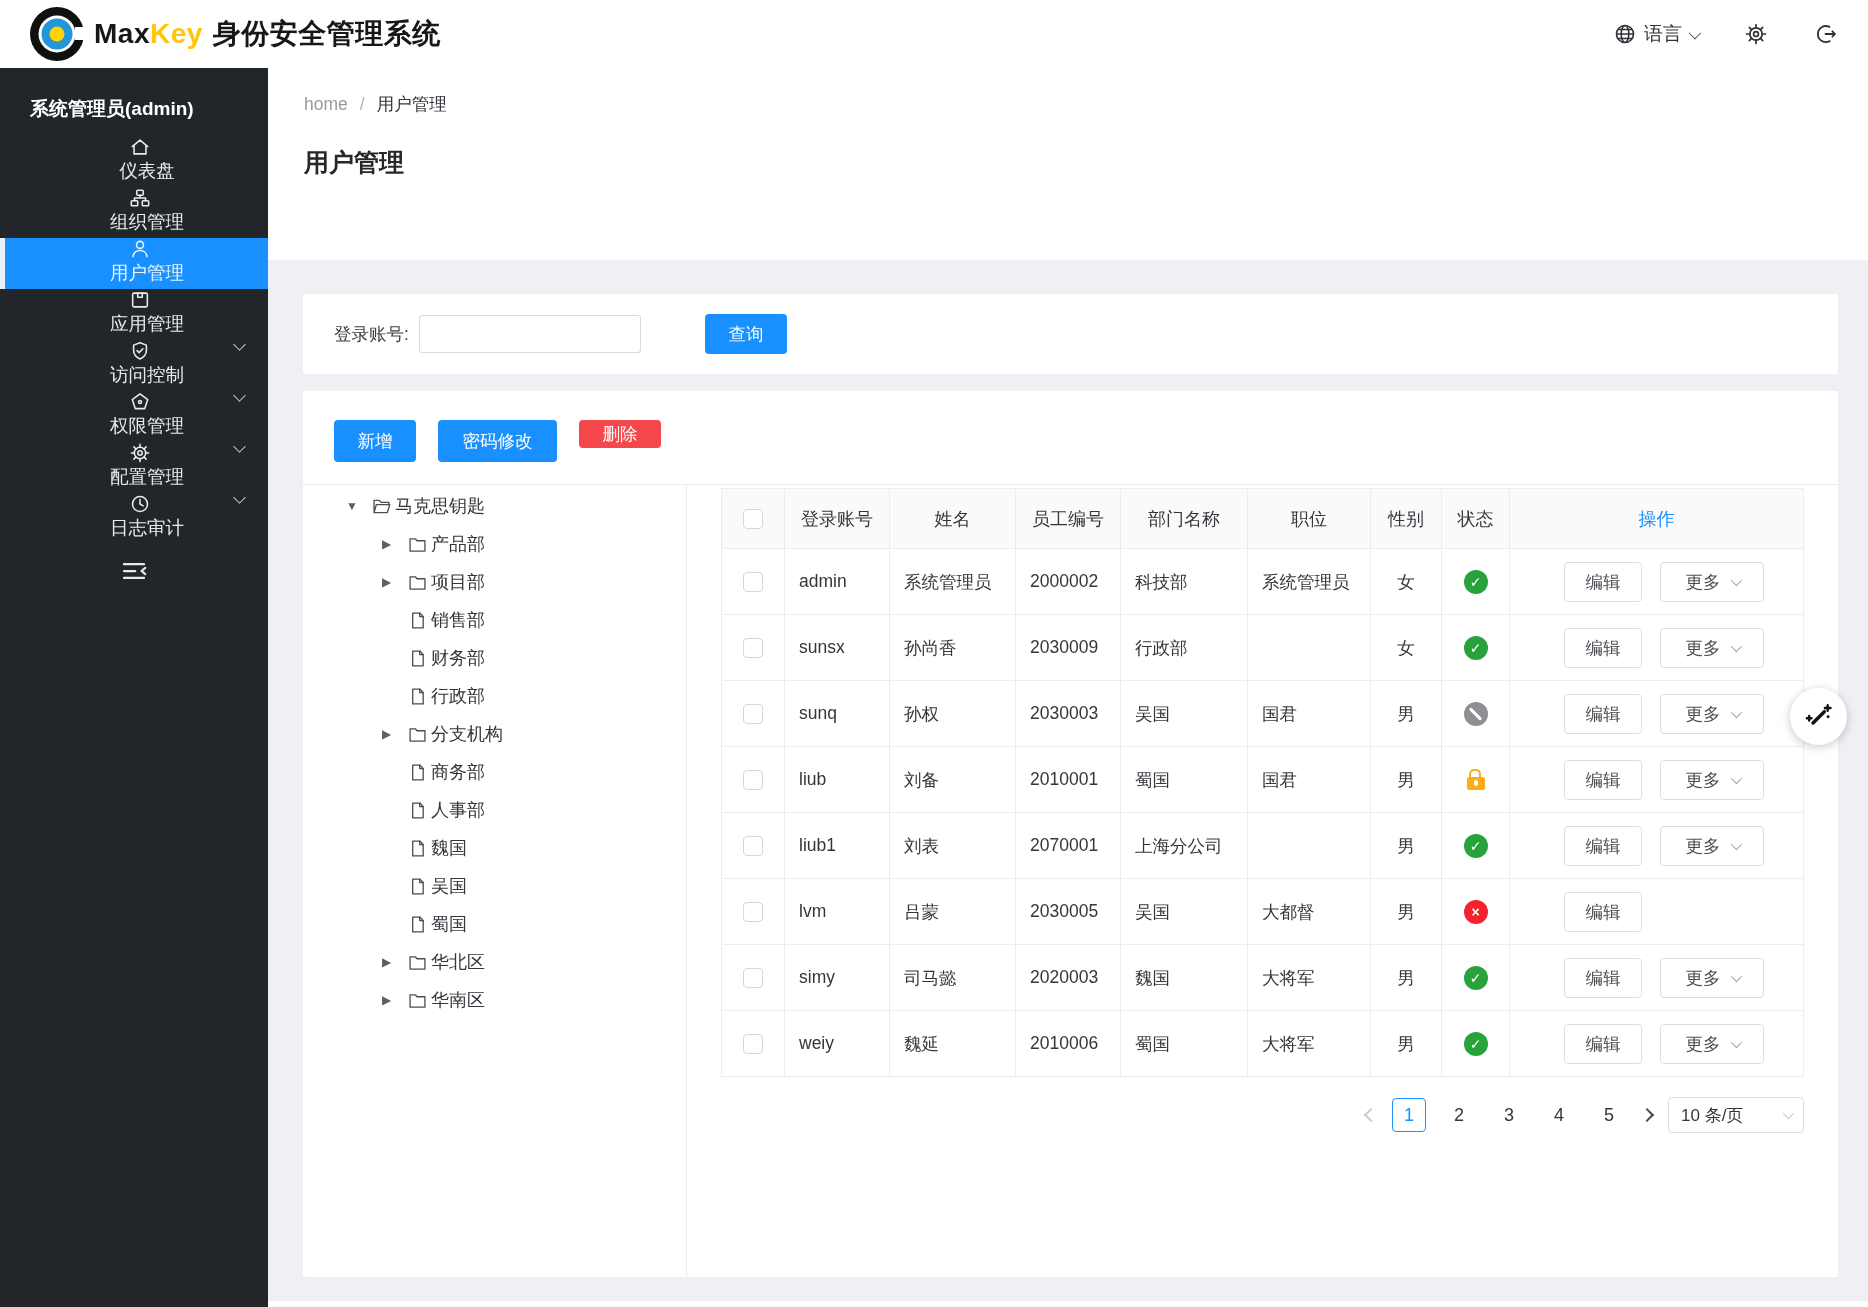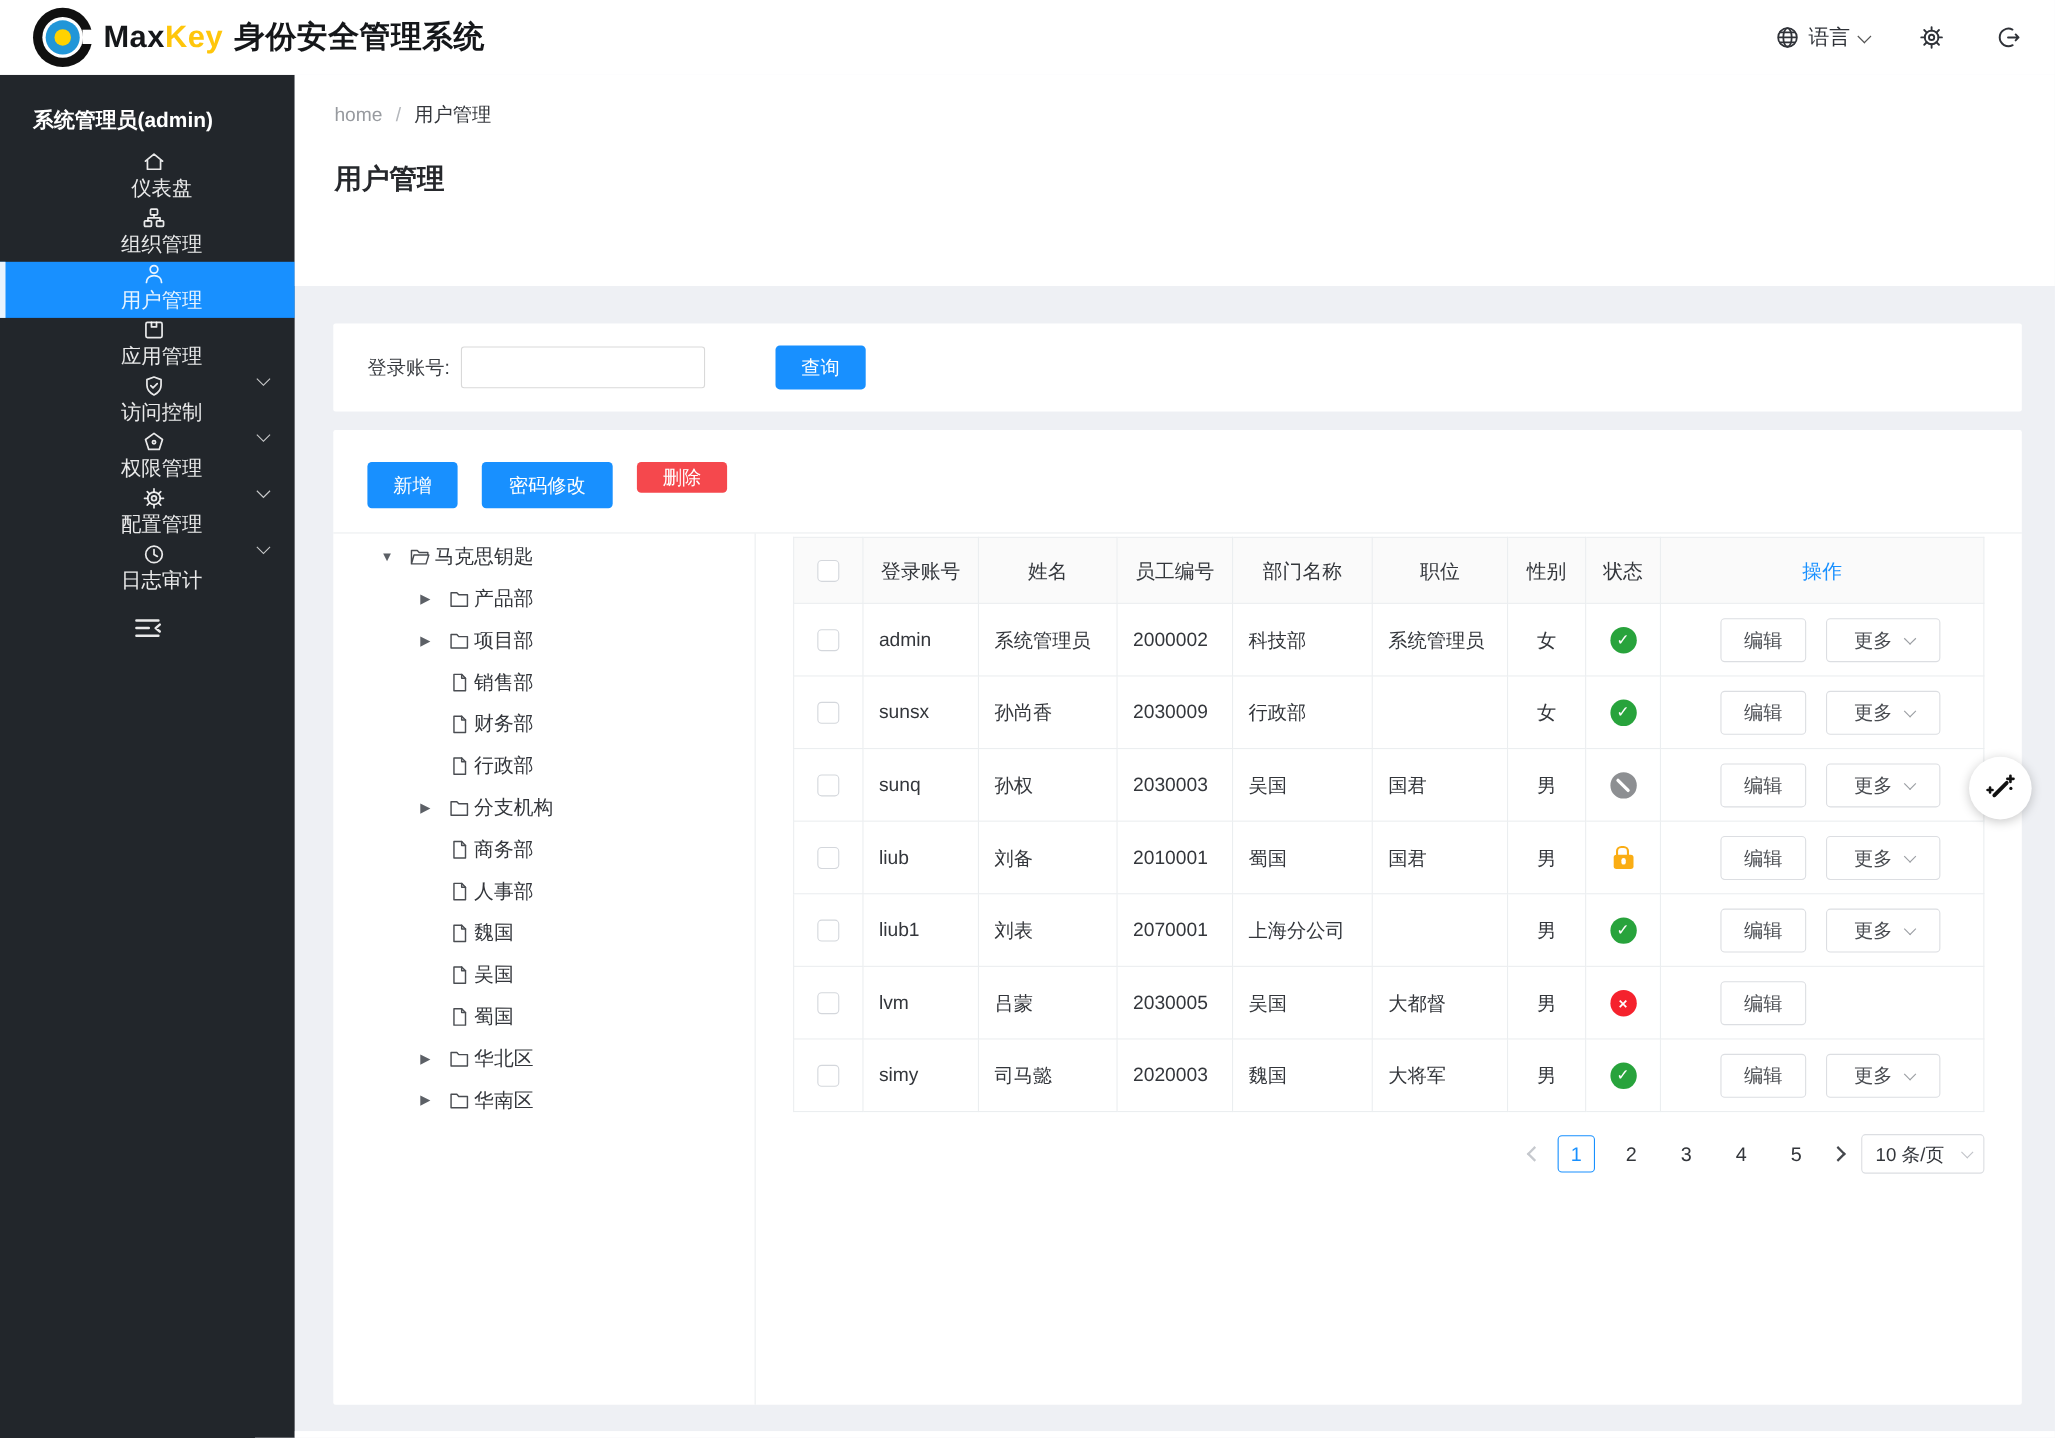--- a/index.html
+++ b/index.html
@@ -104,21 +104,21 @@
   .btn-more{width:104px;gap:10px;}
   .btn-more .chev-sm{width:8px;height:8px;border-right:1.5px solid #9a9da2;border-bottom:1.5px solid #9a9da2;transform:rotate(45deg) translateY(-2px);display:inline-block;}
   
   .pager{margin-top:20px;display:flex;justify-content:flex-end;align-items:center;gap:16px;font-size:18px;}
   .pg-arrow{width:12px;height:12px;display:inline-block;cursor:pointer;}
   .pg-prev{border-left:2px solid #c6c9ce;border-bottom:2px solid #c6c9ce;transform:rotate(45deg);width:10px;height:10px;}
   .pg-next{border-right:2px solid #45484d;border-top:2px solid #45484d;transform:rotate(45deg);width:10px;height:10px;}
   .pg-num{min-width:34px;height:34px;display:inline-flex;align-items:center;justify-content:center;
     border-radius:4px;color:#33363b;cursor:pointer;}
   .pg-num.active{border:1px solid var(--primary);color:var(--primary);background:#fff;}
-  .pg-size{width:112px;height:36px;border:1px solid #dcdee2;border-radius:4px;display:inline-flex;
+  .pg-size{width:136px;height:36px;border:1px solid #dcdee2;border-radius:4px;display:inline-flex;
     align-items:center;justify-content:space-between;padding:0 12px;color:#33363b;font-size:17px;cursor:pointer;}
   .pg-size .chev-sm{width:8px;height:8px;border-right:1.6px solid #c0c3c8;border-bottom:1.6px solid #c0c3c8;transform:rotate(45deg) translateY(-2px);}
   .main-footer{position:absolute;left:0;right:0;bottom:0;height:6px;background:#fff;}
   
   .wand-fab{position:absolute;left:1790px;top:688px;width:57px;height:57px;border-radius:50%;
     background:#fff;box-shadow:0 2px 10px rgba(0,0,0,.22);display:flex;align-items:center;
     justify-content:center;color:#111;z-index:50;cursor:pointer;}
   .wand-fab svg{width:32px;height:32px;}
 </style>
 </head>
@@ -531,20 +531,40 @@
                     <span class="st-circle st-green">✓</span>
                   </span>
                 </td>
                 <td>
                   <span class="cell-actions">
                     <button class="btn-outline btn-edit">编辑</button>
                     <button class="btn-outline btn-more">更多<span class="chev-sm"></span></button>
                   </span>
                 </td>
               </tr>
+              <tr>
+                <td class="ctr"><span class="checkbox"></span></td>
+                <td>weiy</td>
+                <td>魏延</td>
+                <td>2010006</td>
+                <td>蜀国</td>
+                <td>大将军</td>
+                <td class="ctr">男</td>
+                <td class="ctr">
+                  <span class="cell-status">
+                    <span class="st-circle st-green">✓</span>
+                  </span>
+                </td>
+                <td>
+                  <span class="cell-actions">
+                    <button class="btn-outline btn-edit">编辑</button>
+                    <button class="btn-outline btn-more">更多<span class="chev-sm"></span></button>
+                  </span>
+                </td>
+              </tr>
             </tbody>
         </table>
 
         <div class="pager">
           <span class="pg-arrow pg-prev"></span>
           <span id="page-list" style="display:flex;gap:16px;">
               <span class="pg-num active">1</span>
               <span class="pg-num">2</span>
               <span class="pg-num">3</span>
               <span class="pg-num">4</span>

